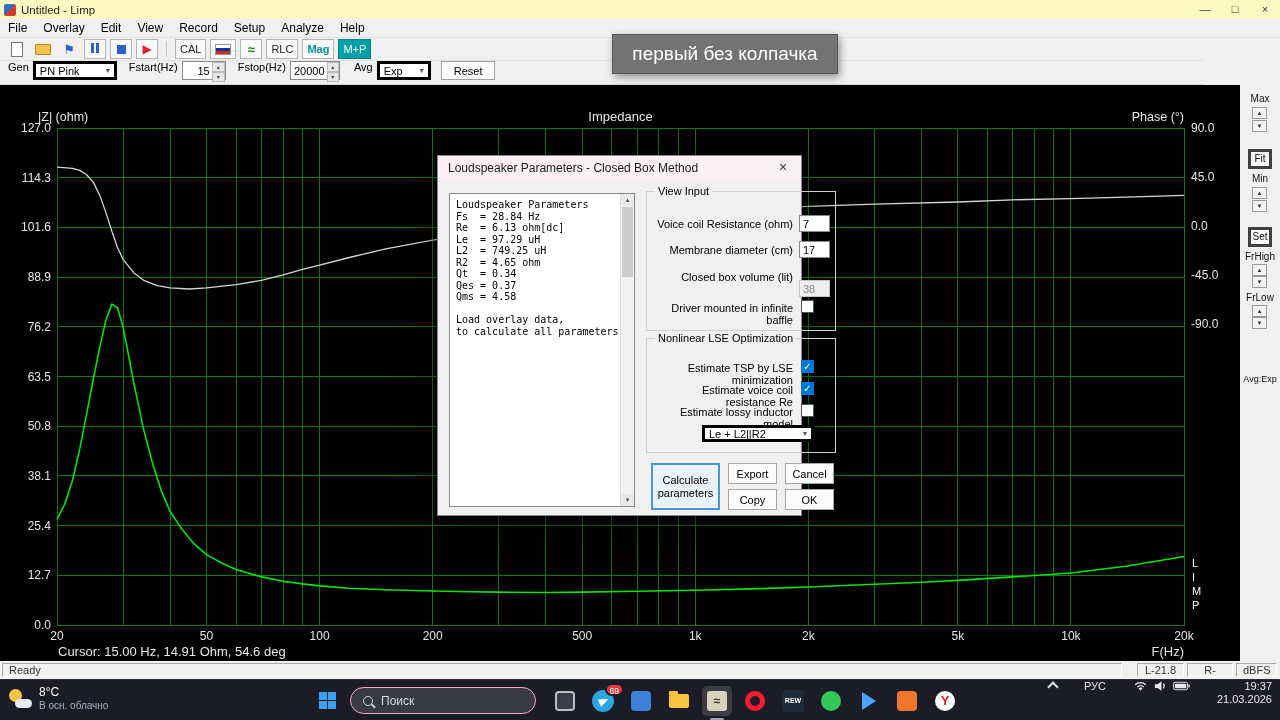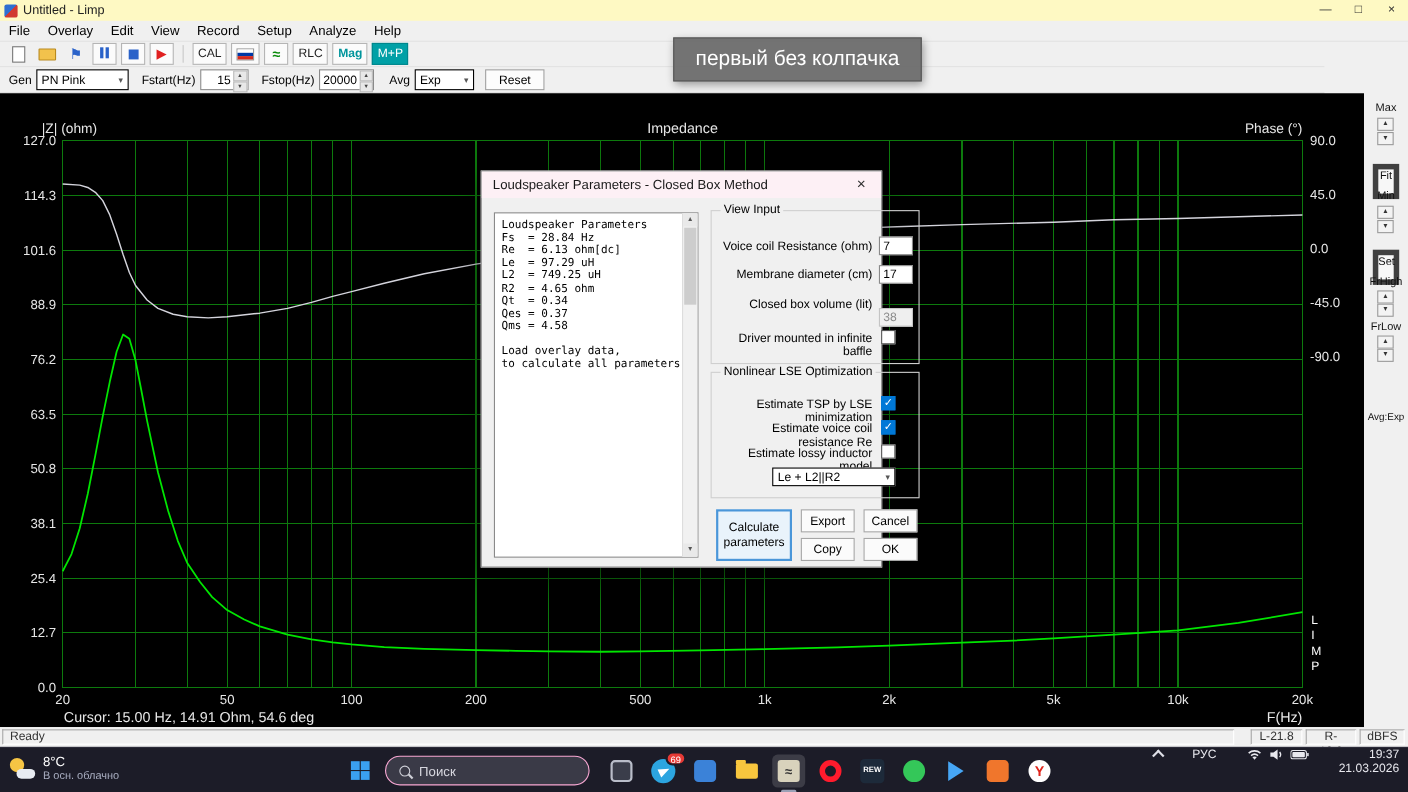--- a/index.html
+++ b/index.html
@@ -12,53 +12,53 @@
 .app-ico{width:12px;height:12px;margin:0 5px 0 4px;border-radius:2px;background:linear-gradient(135deg,#2f6fd0 0 50%,#d03a2f 50% 100%)}
 .win-controls{position:absolute;right:0;top:0;display:flex;height:19px}
 .wbtn{width:30px;height:19px;text-align:center;line-height:18px;font-size:11px;color:#333}
 
 
 .menubar{position:absolute;left:0;top:19px;width:1280px;height:18px;background:#f0f0f0;display:flex;align-items:center;font-size:12px;color:#000}
 .menu-item{padding:0 8px;height:100%;line-height:18px}
 
 
 .toolbar1{position:absolute;left:0;top:37px;width:1280px;height:23px;background:#f0f0f0;border-top:1px solid #e3e3e3;display:flex;align-items:center;padding-left:6px;gap:4px}
-.toolbar2{position:absolute;left:0;top:60px;width:1204px;height:25px;background:#f0f0f0;border-top:1px solid #e3e3e3;border-bottom:1px solid #d6d6d6;display:flex;align-items:center;padding-left:4px}
+.toolbar2{position:absolute;left:0;top:60px;width:1204px;height:25px;background:#f0f0f0;border-top:1px solid #e3e3e3;border-bottom:1px solid #d6d6d6;display:flex;align-items:flex-start;padding-left:4px}
 .tb-icon,.tb-btn{height:20px;min-width:22px;display:flex;align-items:center;justify-content:center;font-size:11px;color:#222}
 .tb-btn{border:1px solid #b5b5b5;background:#fbfbfb;padding:0 4px}
 .tb-sep{width:1px;height:16px;background:#c8c8c8;margin:0 4px}
 .docic{width:12px;height:15px;background:#fff;border:1px solid #777}
 .folderic{width:16px;height:11px;background:#f2c24c;border:1px solid #b98a1e;border-radius:1px}
 .flag-glyph{color:#2a62c9;font-size:13px}
 .bars i{display:inline-block;width:3px;height:10px;background:#2a62c9;margin:0 1px}
 .stopsq{width:9px;height:9px;background:#2a62c9}
 .play-red{color:#e02020;font-size:12px}
 .ruflag{width:16px;height:11px;border:1px solid #999;display:flex;flex-direction:column}
 .ruflag i{flex:1}.ruflag i:nth-child(1){background:#fff}.ruflag i:nth-child(2){background:#0039a6}.ruflag i:nth-child(3){background:#d52b1e}
 .wave-glyph{color:#0a8a0a;font-size:13px;font-weight:bold}
 .btn-mag{color:#00959c;font-weight:bold}
 .btn-mp{background:#00a0a6;border-color:#00868c;color:#fff;font-weight:normal}
 .lbl{font-size:11px;color:#000;margin:0 4px}
-.combo{display:inline-flex;align-items:center;background:#fff;border:1px solid #000000;font-size:11px;padding:0 4px;height:19px}
+.combo{display:inline-flex;align-items:center;background:#fff;border:3px solid #000000;font-size:11px;padding:0 4px;height:19px}
 .combo .cval{flex:1;white-space:nowrap;overflow:hidden}
 .combo .chev{font-size:8px;color:#555;margin-left:4px}
 .spin{display:inline-flex;align-items:stretch;background:#fff;border:1px solid #8a8a8a;height:19px;font-size:11px}
 .spin .val{flex:1;text-align:right;padding:3px 2px 0 3px}
 .spin .arrows{display:flex;flex-direction:column;width:13px}
 .spin .arrows span{flex:1;font-size:6px;line-height:8px;text-align:center;background:#e8e8e8;border:1px solid #bbb;color:#444}
 .btn-reset{height:19px;padding:0 12px;border:1px solid #a0a0a0;background:#fcfcfc;font-size:11px;margin-left:10px;display:flex;align-items:center}
 
 
 #chart-host{position:absolute;left:0;top:85px;width:1240px;height:576px;background:#000}
 
 
 .right-panel{position:absolute;left:1240px;top:85px;width:40px;height:576px;background:#f0f0f0}
 .rp-label{position:absolute;width:100%;text-align:center;font-size:10px;color:#111}
 .rp-spin{position:absolute;left:12px;width:15px;height:12px;border:1px solid #999;background:#f3f3f3;font-size:7px;line-height:10px;text-align:center;color:#333}
-.rp-btn{position:absolute;left:8px;width:24px;height:32px;border:5px solid #404040;background:#f7f7f7;font-size:10px;text-align:center;line-height:14px;color:#111}
+.rp-btn{position:absolute;left:8px;width:24px;height:20px;border:3px solid #404040;background:#f7f7f7;font-size:10px;text-align:center;line-height:14px;color:#111}
 .rp-avg{position:absolute;top:289px;width:100%;text-align:center;font-size:9px;color:#111}
 
 
 .overlay-caption{position:absolute;left:612px;top:34px;width:226px;height:40px;display:flex;align-items:center;justify-content:center;background:rgba(108,108,108,.95);border:1px solid #565656;color:#fff;font-size:19px;z-index:50;box-shadow:2px 3px 8px rgba(0,0,0,.4)}
 
 
 .dialog{position:absolute;left:437px;top:155px;width:365px;height:361px;background:#f0f0f0;border:1px solid #8a8a8a;box-shadow:0 10px 30px rgba(0,0,0,.6);z-index:40}
 .dlg-title{height:24px;background:#fdf0f5;display:flex;align-items:center;padding-left:10px;font-size:12px;color:#1a1a1a}
 .dlg-close{margin-left:auto;width:36px;height:24px;text-align:center;line-height:22px;font-size:14px;color:#333}
 .dlg-body{position:absolute;left:0;top:24px;right:0;bottom:0}

